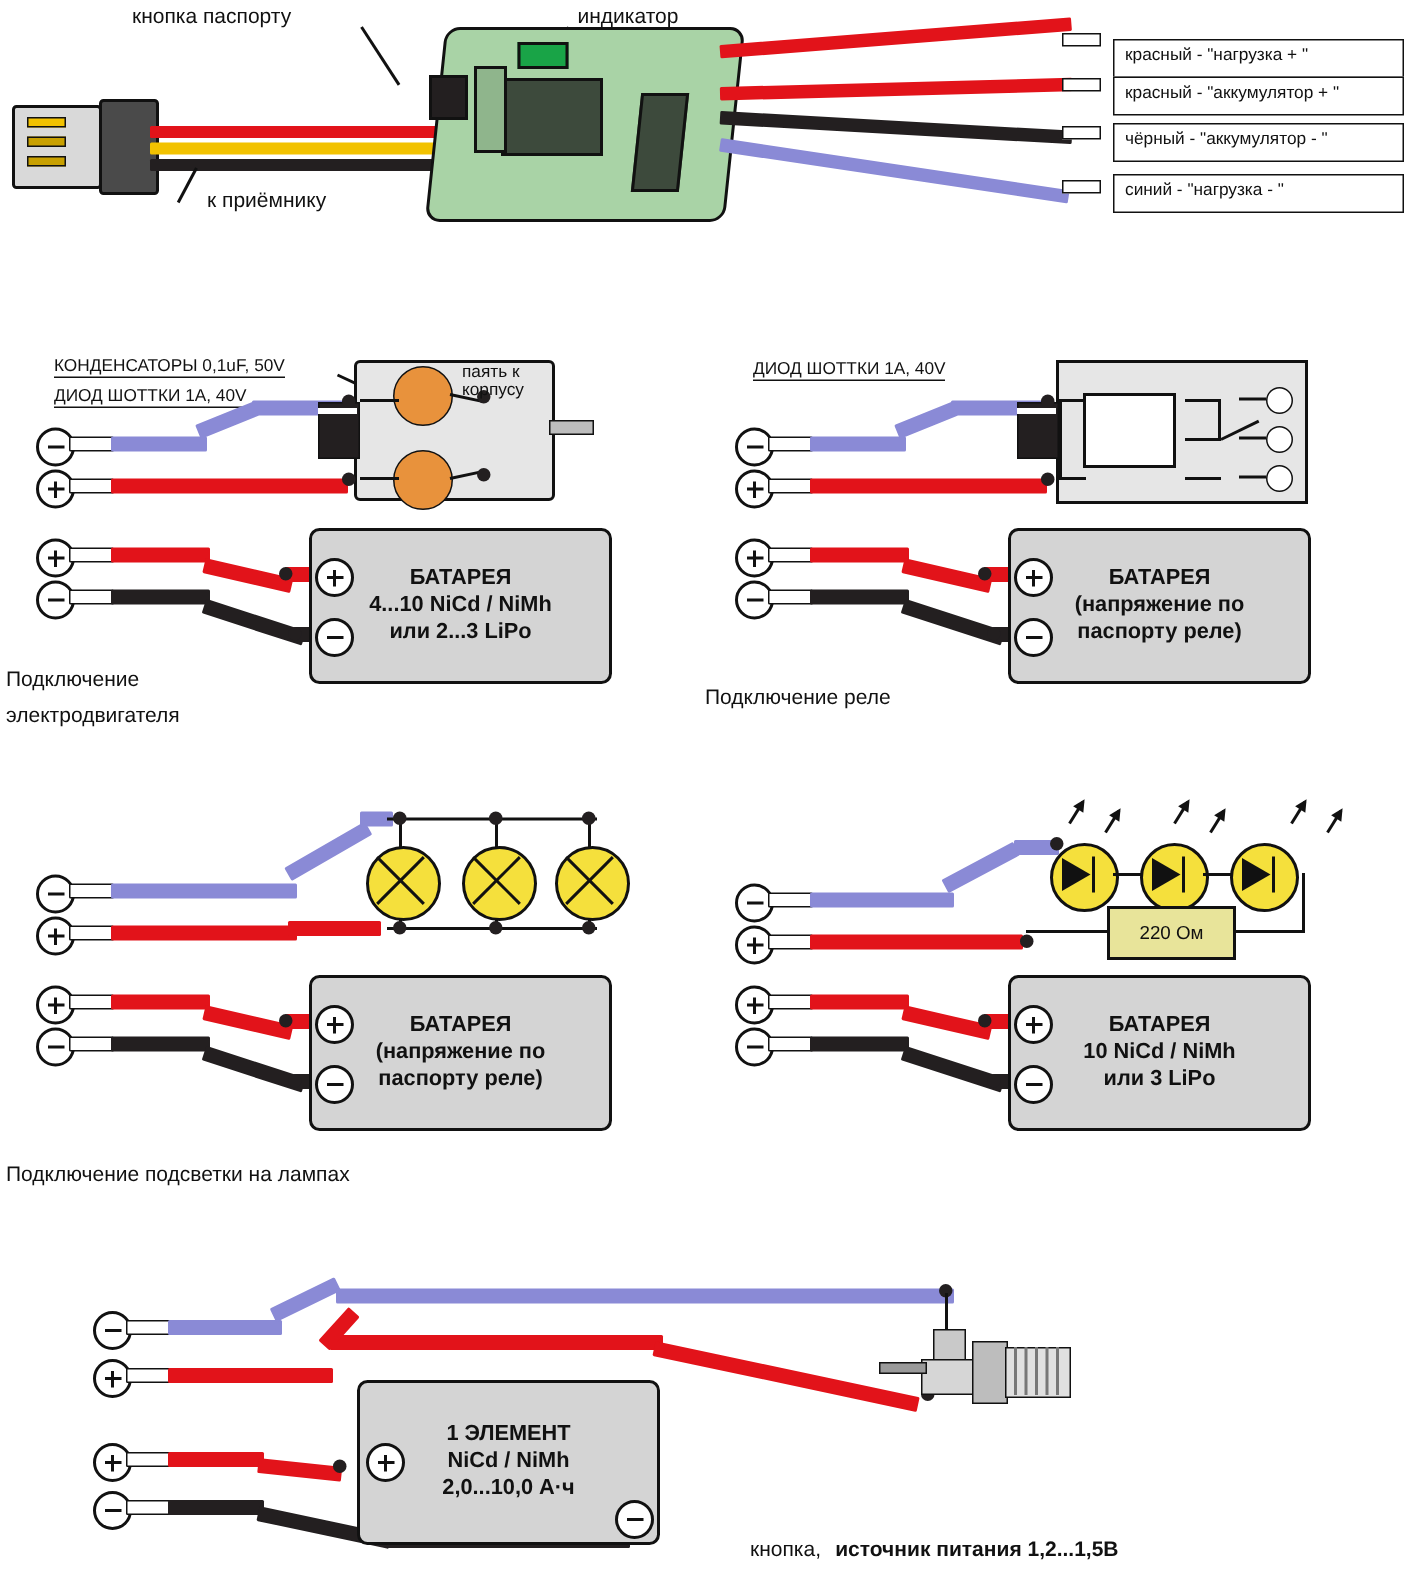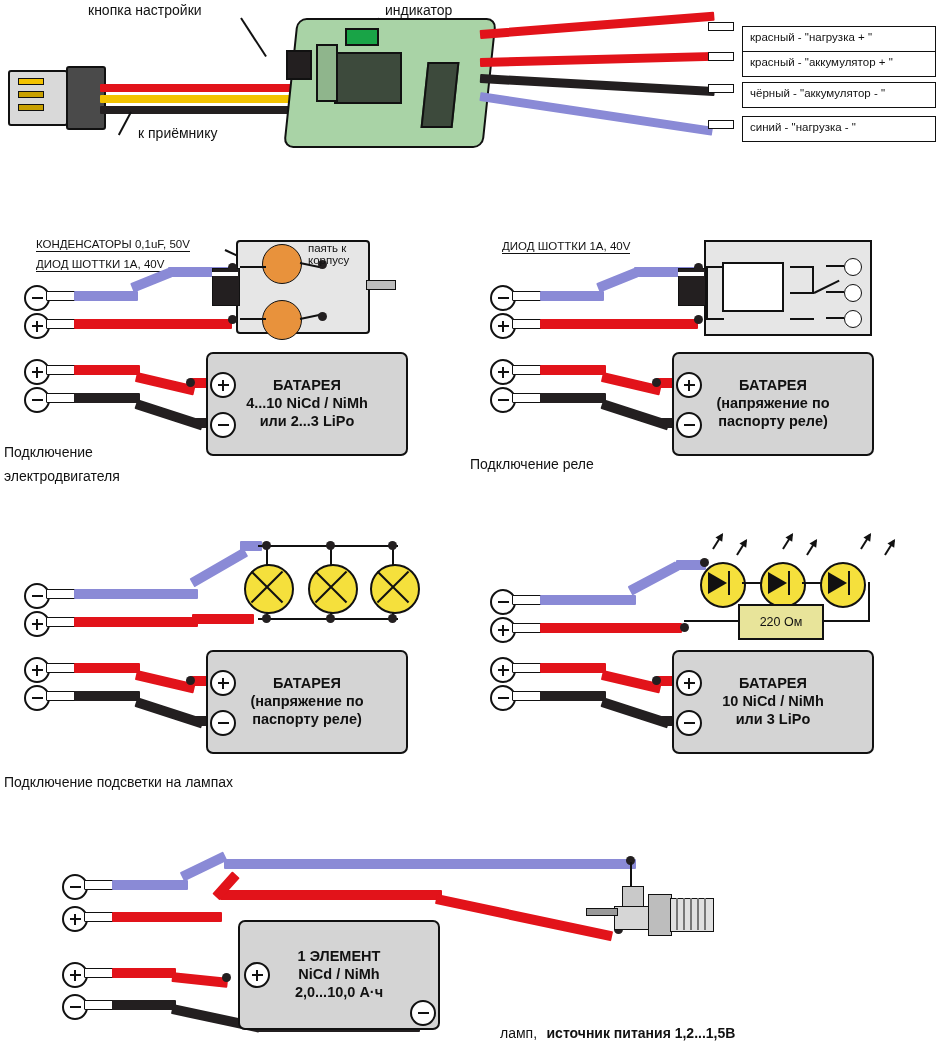--- a/index.html
+++ b/index.html
@@ -42,21 +42,21 @@
   .arrow::after{content:"";position:absolute;top:-2px;left:-3.5px;border-left:4.5px solid transparent;border-right:4.5px solid transparent;border-bottom:8px solid #111;}
   .ln{position:absolute;background:#111;}
   .circ-sm{position:absolute;width:16px;height:16px;border-radius:50%;border:1.5px solid #111;background:#fff;}
   .cap{position:absolute;width:38px;height:38px;border-radius:50%;background:#e8923c;border:1.5px solid #111;}
 </style>
 </head>
 <body>
 
 <div class="stage">
 
-  <div class="abs lbl" style="left:88px;top:2px;">кнопка  настройки</div>
+  <div class="abs lbl" style="left:88px;top:2px;">кнопка  паспорту</div>
   <div class="ln" style="left:240px;top:18px;width:2px;height:46px;transform:rotate(-33deg);transform-origin:top center;"></div>
 
   <div class="abs lbl" style="left:385px;top:2px;">индикатор</div>
   <div class="ln" style="left:378px;top:18px;width:2px;height:22px;transform:rotate(18deg);transform-origin:top center;"></div>
 
   <div class="abs" style="left:8px;top:70px;width:56px;height:52px;background:#d9d9d9;border:2px solid #111;border-radius:3px;"></div>
   <div class="abs" style="left:18px;top:78px;width:26px;height:36px;">
     <div class="abs w-yellow" style="left:0;top:0;width:26px;height:7px;border:1px solid #111;box-sizing:border-box;"></div>
     <div class="abs" style="left:0;top:13px;width:26px;height:7px;background:#c8a000;border:1px solid #111;box-sizing:border-box;"></div>
     <div class="abs" style="left:0;top:26px;width:26px;height:7px;background:#c8a000;border:1px solid #111;box-sizing:border-box;"></div>
@@ -363,17 +363,17 @@
 
   <div class="box" style="left:238px;top:920px;width:198px;height:106px;">
     <div class="t">1 ЭЛЕМЕНТ</div>
     <div class="t">NiCd / NiMh</div>
     <div class="t">2,0...10,0 А·ч</div>
   </div>
   <div class="term plus" style="left:244px;top:962px;"></div>
   <div class="term minus" style="left:410px;top:1000px;"></div>
 
   <div class="abs" style="left:500px;top:1024px;">
-    <span class="lbl">ламп,</span>
+    <span class="lbl">кнопка,</span>
     <span class="lbl lbl-b" style="margin-left:5px;">источник питания  1,2...1,5В</span>
   </div>
 
 </div>
 
 </body></html>

